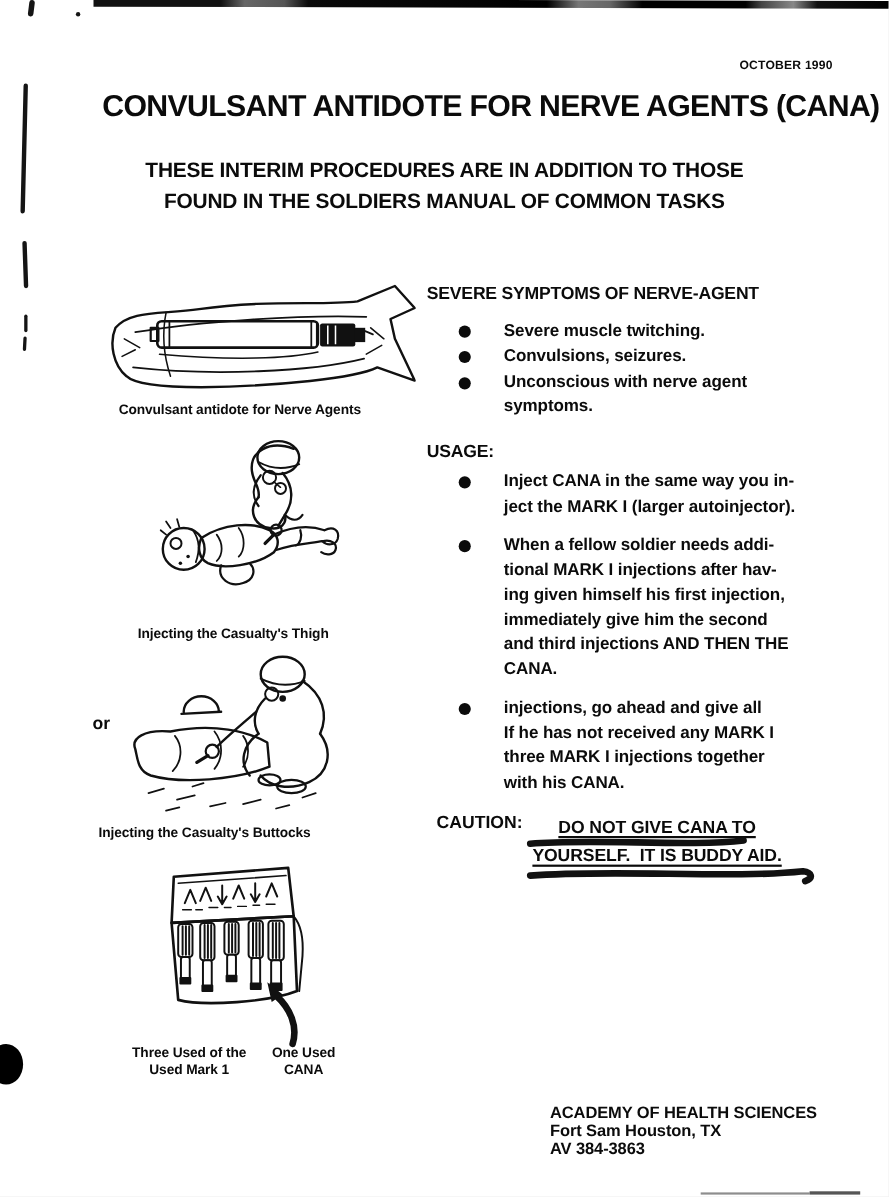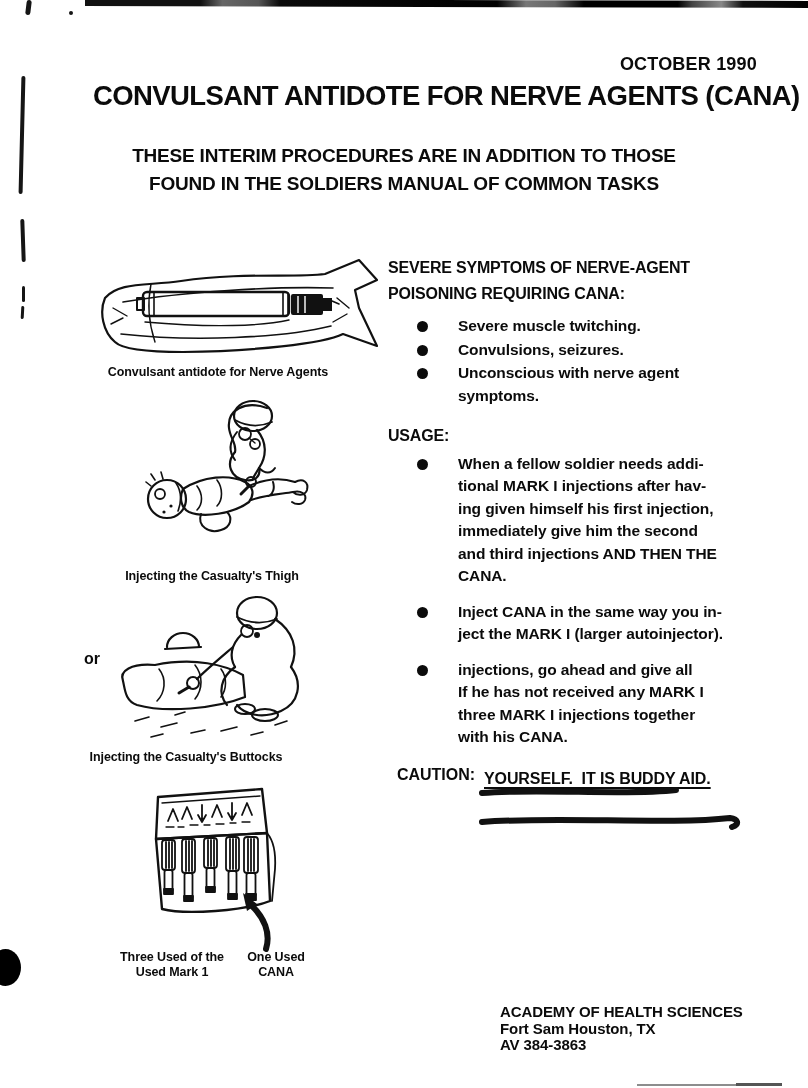--- a/index.html
+++ b/index.html
@@ -19,21 +19,21 @@
   #emdot { left:69px; top:11px; width:4px; height:4px; border-radius:50%; }
   #em2 { left:20px; top:76px; width:4px; height:118px; transform:rotate(1.4deg); border-radius:2px; }
   #em3 { left:21px; top:219px; width:4px; height:43px; transform:rotate(-2deg); }
   #em4 { left:22px; top:286px; width:3px; height:16px; }
   #em5 { left:21px; top:306px; width:3px; height:13px; transform:rotate(3deg); }
   #emblob { left:-10px; top:949px; width:31px; height:37px; border-radius:50%; background:#000; }
   .bottom-line  { position:absolute; left:637px; top:1084px; width:99px; height:2px; background:#8d8d8d; }
   .bottom-line2 { position:absolute; left:736px; top:1083px; width:46px; height:3px; background:#555; }
 
   
-  .date { position:absolute; top:54px; right:51px; font-size:18px; font-weight:bold; letter-spacing:.2px; }
+  .date { position:absolute; top:54px; right:51px; font-size:11px; font-weight:bold; letter-spacing:.2px; }
   .title { position:absolute; left:93px; top:80px; width:690px; font-size:27.5px; font-weight:bold; letter-spacing:-0.6px; white-space:nowrap;text-align:center; }
   .subtitle { position:absolute; left:104px; top:142px; width:600px; text-align:center; font-size:19px; font-weight:bold; line-height:27.5px; letter-spacing:-0.2px; }
 
   
   .fig { position:absolute; }
   .fig svg { display:block; }
   .caption { position:absolute; font-size:12.5px; font-weight:bold; text-align:center; letter-spacing:-0.1px; line-height:15px; }
   #cap1 { left:78px;  top:365px; width:280px; }
   #cap2 { left:92px;  top:557px; width:240px;margin-top:12px; }
   #cap3 { left:66px;  top:750px; width:240px; }
@@ -203,21 +203,20 @@
   </div>
   <div class="caption" id="cap4r">
     <div>One Used</div>
     <div>CANA</div>
   </div>
 
   <div class="col-right">
 
     <div class="sec-heading">
       <div>SEVERE SYMPTOMS OF NERVE-AGENT</div>
-      <div>POISONING REQUIRING CANA:</div>
     </div>
 
     <div class="bullets sym-list">
       <div class="bullet">
         <span class="dot"></span>
         <div class="btext">
             <div>Severe muscle twitching.</div>
           </div>
       </div>
       <div class="bullet">
@@ -231,52 +230,53 @@
         <div class="btext">
           <div>Unconscious with nerve agent</div>
           <div>symptoms.</div>
         </div>
       </div>
     </div>
 
     <div class="sec-heading usage-heading">USAGE:</div>
 
     <div class="bullets usage-list">
+      <div class="bullet">
+        <span class="dot"></span>
+        <div class="btext">
+          <div>Inject CANA in the same way you in-</div>
+          <div>ject the MARK I (larger autoinjector).</div>
+        </div>
+      </div>
       <div class="bullet">
         <span class="dot"></span>
         <div class="btext">
           <div>When a fellow soldier needs addi-</div>
           <div>tional MARK I injections after hav-</div>
           <div>ing given himself his first injection,</div>
           <div>immediately give him the second</div>
           <div>and third injections AND THEN THE</div>
           <div>CANA.</div>
         </div>
       </div>
       <div class="bullet">
         <span class="dot"></span>
         <div class="btext">
-          <div>Inject CANA in the same way you in-</div>
-          <div>ject the MARK I (larger autoinjector).</div>
-        </div>
-      </div>
-      <div class="bullet">
-        <span class="dot"></span>
-        <div class="btext">
           <div>injections, go ahead and give all</div>
           <div>If he has not received any MARK I</div>
           <div>three MARK I injections together</div>
           <div>with his CANA.</div>
         </div>
       </div>
     </div>
 
     <div class="caution">
       <div class="caution-label">CAUTION:</div>
       <div class="caution-lines">
+        <div class="caution-line">DO NOT GIVE CANA TO</div>
         <div class="caution-line">YOURSELF.  IT IS BUDDY AID.</div>
         <svg class="caution-strokes" viewBox="0 0 280 46">
           <path class="ink" stroke-width="6" d="M4,7 C60,2 150,10 198,4"></path>
           <path class="ink" stroke-width="6" d="M4,36 C80,30 190,39 252,32 C260,33 262,38 254,41"></path>
         </svg>
       </div>
     </div>
   </div>
 
   <div class="footer">

